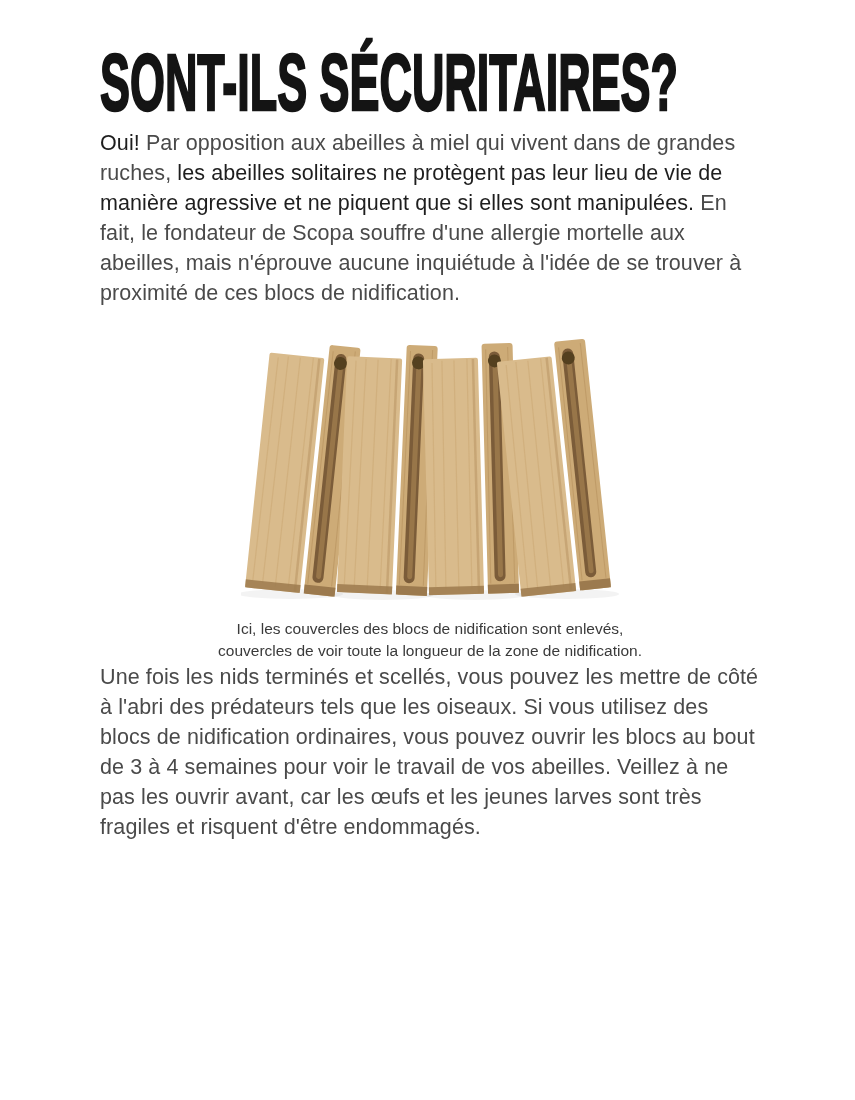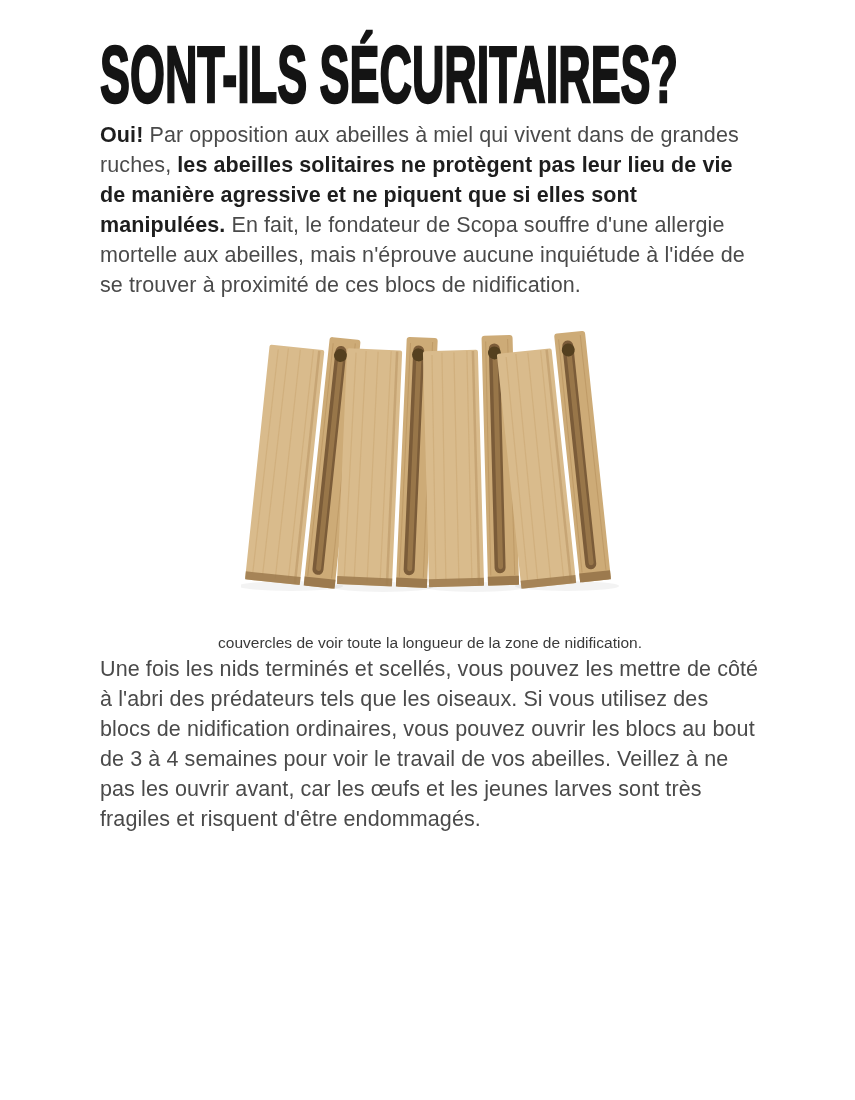--- a/index.html
+++ b/index.html
@@ -6,37 +6,37 @@
   .page{
     position:relative;
     width:855px;height:1100px;
     background:var(--page-bg,#ffffff);
     font-family:"Liberation Sans","DejaVu Sans",sans-serif;
     overflow:hidden;
   }
   .content{
     position:absolute;left:100px;top:0;width:660px;
   }
-  h1.title-block{margin:28px 0 0 0;padding:0;line-height:0;}
+  h1.title-block{margin:36px 0 0 0;padding:0;line-height:0;}
   .title-svg text{
     font-family:"Liberation Sans","DejaVu Sans",sans-serif;
     font-weight:700;
     fill:var(--title-color,#141414);
     stroke:var(--title-color,#141414);
     stroke-width:2.4;
   }
   p.body{
     margin:0;
     font-size:21.5px;
     line-height:30px;
     color:var(--body-color,#4a4a4a);
     letter-spacing:0.1px;
   }
   p.body strong{
-    font-weight:700;
+    font-weight:400;
     color:var(--bold-color,#1e1e1e);
   }
   .p-intro{margin-top:26px;}
   .p-warning{margin-top:32px;}
   figure.blocks-figure{
     margin:28px 0 0 0;
     padding:0;
     text-align:center;
   }
   .photo{display:inline-block;line-height:0;}
@@ -89,21 +89,21 @@
           <ellipse cx="234" cy="259" rx="50" ry="5" fill="#555555" opacity="0.07"></ellipse>
           <ellipse cx="326" cy="258" rx="52" ry="5" fill="#555555" opacity="0.07"></ellipse>
 
           <use href="#unit" transform="translate(4,4) rotate(6 45 250)"></use>
           <use href="#unit" transform="translate(96,6) rotate(2.5 45 250)"></use>
           <use href="#unit" transform="translate(188,6) rotate(-1.5 45 250)"></use>
           <use href="#unit" transform="translate(280,4) rotate(-6 45 250)"></use>
         </svg>
       </div>
       <figcaption>
-        <br>
+        <span>Ici, les couvercles des blocs de nidification sont enlevés,</span><br>
         <span>couvercles de voir toute la longueur de la zone de nidification.</span>
       </figcaption>
     </figure>
 
     <p class="body p-closing">Une fois les nids terminés et scellés, vous pouvez les mettre de côté à l'abri des prédateurs tels que les oiseaux. Si vous utilisez des blocs de nidification ordinaires, vous pouvez ouvrir les blocs au bout de 3 à 4 semaines pour voir le travail de vos abeilles. Veillez à ne pas les ouvrir avant, car les œufs et les jeunes larves sont très fragiles et risquent d'être endommagés.</p>
 
   </main>
 </div>
 
 </body></html>

